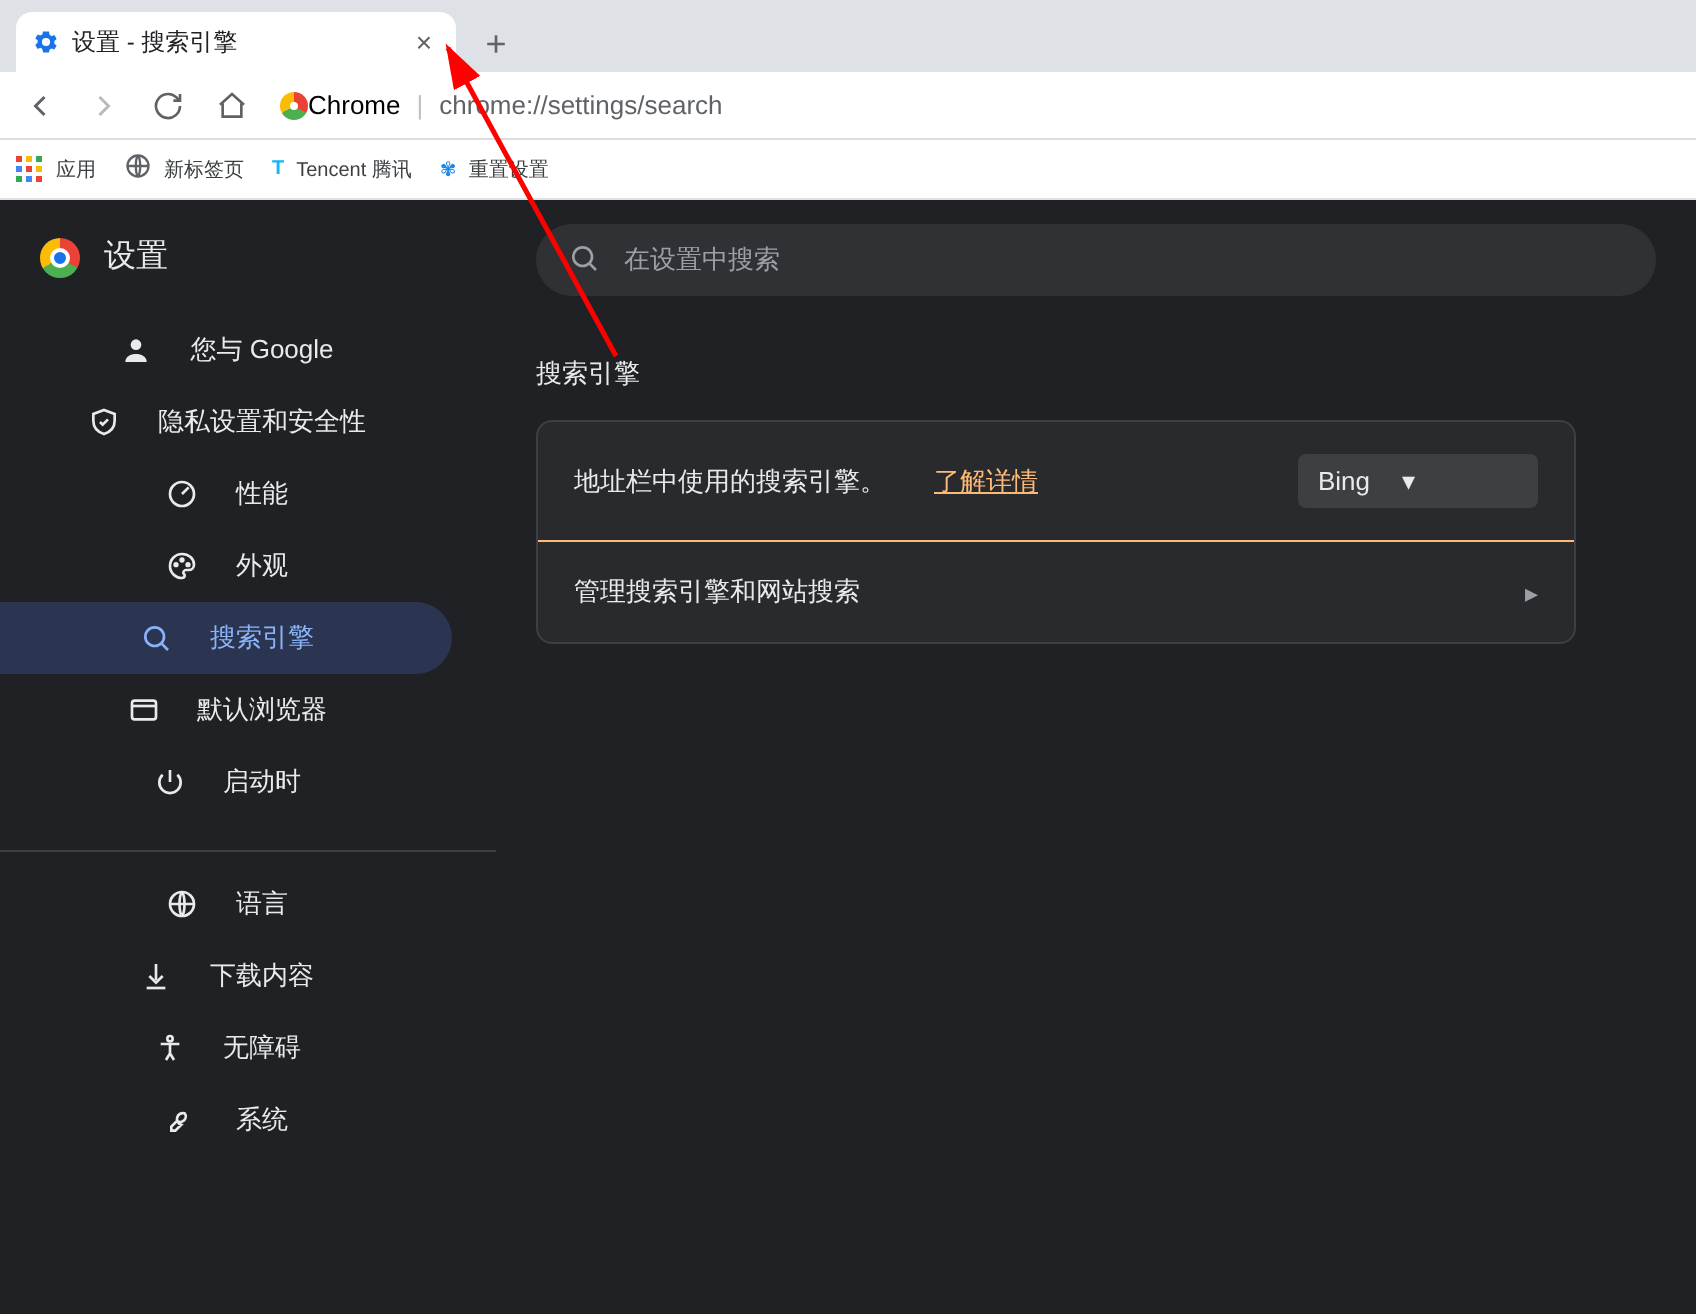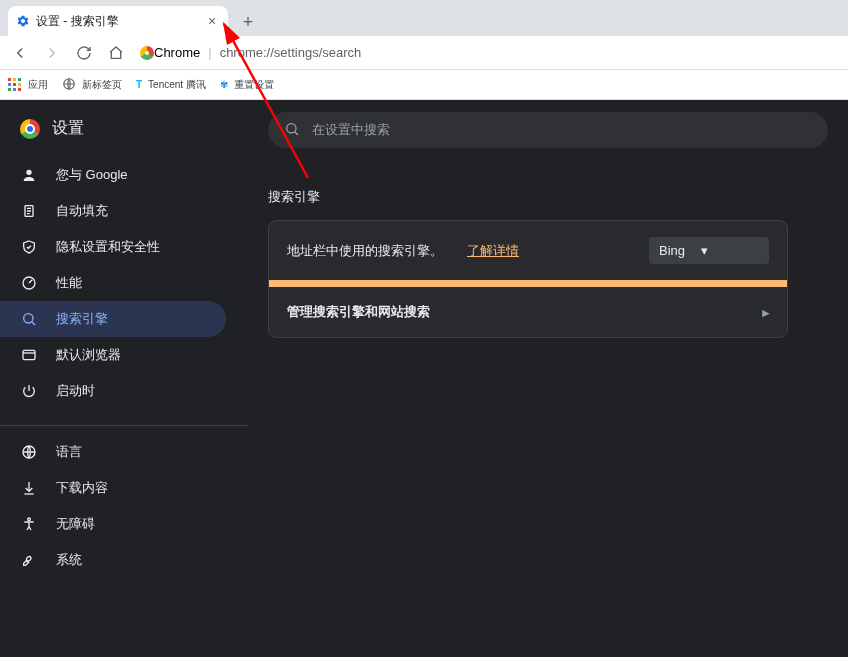--- a/index.html
+++ b/index.html
@@ -31,32 +31,32 @@
   .apps-icon span:nth-child(8){background:#4285f4;} .apps-icon span:nth-child(9){background:#ea4335;}
 
   
   .settings { display:flex; height:calc(657px - 36px - 34px - 30px); background:#202124; color:#e8eaed; }
   .sidebar { width:248px; padding-top:12px; }
   .sb-header { display:flex; align-items:center; gap:12px; padding:6px 20px 18px 20px; font-size:16px; }
   .chrome-logo { width:20px; height:20px; border-radius:50%; background:conic-gradient(#ea4335 0 120deg,#4caf50 120deg 240deg,#fbbc05 240deg 360deg); position:relative; }
   .chrome-logo::after{content:"";position:absolute;inset:5px;border-radius:50%;background:#1a73e8;border:2px solid #fff;}
   .sb-group { padding-bottom:8px; }
   .sb-divider { height:1px; background:#3c4043; margin:8px 0; }
-  .sb-item { display:flex; align-items:center; gap:18px; padding:9px 20px; font-size:13px; color:#e8eaed; border-radius:0 20px 20px 0; margin-right:22px; cursor:pointer; }
+  .sb-item { display:flex; align-items:center; gap:18px; padding:9px 20px; font-size:13px; color:#e8eaed; border-radius:0 20px 20px 0; margin-right:22px; cursor:pointer;justify-content:center; }
   .sb-item.active { background:#2b3552; color:#8ab4f8; }
   .sb-item .icon { width:18px; display:flex; justify-content:center; color:inherit; }
   .sb-item.active .icon { color:#8ab4f8; }
 
   .main { flex:1; display:flex; flex-direction:column; }
-  .searchbar { margin:12px 20px 16px 20px; background:#303134; border-radius:20px; height:36px; display:flex; align-items:center; padding:0 16px; gap:12px; color:#9aa0a6; font-size:13px; }
+  .searchbar { margin:12px 20px 6px 20px; background:#303134; border-radius:20px; height:36px; display:flex; align-items:center; padding:0 16px; gap:12px; color:#9aa0a6; font-size:13px; }
   .content { padding:24px 20px; max-width:560px; }
   .section-title { font-size:13px; color:#e8eaed; margin-bottom:14px; }
   .card { background:#292a2d; border:1px solid #3c4043; border-radius:8px; }
   .card-row { display:flex; align-items:center; padding:16px 18px; font-size:13px; gap:24px; }
-  .card-row + .card-row { border-top:7px solid #fdba74;font-weight:bold; }
+  .card-row + .card-row { border-top:1px solid #fdba74; }
   .link { color:#fdba74; text-decoration:underline; cursor:pointer; }
   .select { margin-left:auto; background:#3c4043; border-radius:4px; padding:6px 10px; display:flex; align-items:flex-start; gap:16px; font-size:13px; min-width:120px; cursor:pointer; }
   .chev { margin-left:auto; color:#9aa0a6; }
 
   
   .arrow { position:absolute; left:218px; top:18px; pointer-events:none; }
 </style>
 </head>
 <body>
 
@@ -153,43 +153,45 @@
             <svg width="16" height="16" viewBox="0 0 24 24" fill="currentColor">
               <circle cx="12" cy="8" r="4"></circle>
               <path d="M4 21c0-4 4-6 8-6s8 2 8 6"></path>
             </svg>
           </span>
         <span>您与 Google</span>
       </div>
       <div class="sb-item">
         <span class="icon">
             <svg width="16" height="16" viewBox="0 0 24 24" fill="none" stroke="currentColor" stroke-width="2">
-              <rect x="6" y="4" width="12" height="16" rx="1"></rect>
-              <path d="M9 8h6M9 12h6M9 16h4"></path>
-            </svg>
-          </span>
-        <span>自动填充</span>
-      </div>
-      <div class="sb-item">
-        <span class="icon">
-            <svg width="16" height="16" viewBox="0 0 24 24" fill="none" stroke="currentColor" stroke-width="2">
               <path d="M12 3l8 3v5c0 5-3.5 8.5-8 10-4.5-1.5-8-5-8-10V6l8-3z"></path>
               <path d="M9 12l2 2 4-4"></path>
             </svg>
           </span>
         <span>隐私设置和安全性</span>
       </div>
       <div class="sb-item">
         <span class="icon">
             <svg width="16" height="16" viewBox="0 0 24 24" fill="none" stroke="currentColor" stroke-width="2">
               <circle cx="12" cy="12" r="9"></circle>
               <path d="M12 12l5-5"></path>
             </svg>
           </span>
         <span>性能</span>
+      </div>
+      <div class="sb-item">
+        <span class="icon">
+            <svg width="16" height="16" viewBox="0 0 24 24" fill="none" stroke="currentColor" stroke-width="2">
+              <path d="M12 3a9 9 0 100 18c1.5 0 2-1 2-2s-1-1-1-2 1-2 2-2h2a4 4 0 004-4c0-4.5-4-8-9-8z"></path>
+              <circle cx="7.5" cy="11" r="1"></circle>
+              <circle cx="12" cy="7.5" r="1"></circle>
+              <circle cx="16.5" cy="11" r="1"></circle>
+            </svg>
+          </span>
+        <span>外观</span>
       </div>
       <div class="sb-item active">
         <span class="icon">
             <svg width="16" height="16" viewBox="0 0 24 24" fill="none" stroke="currentColor" stroke-width="2">
               <circle cx="11" cy="11" r="7"></circle>
               <path d="M21 21l-5-5"></path>
             </svg>
           </span>
         <span>搜索引擎</span>
       </div>

